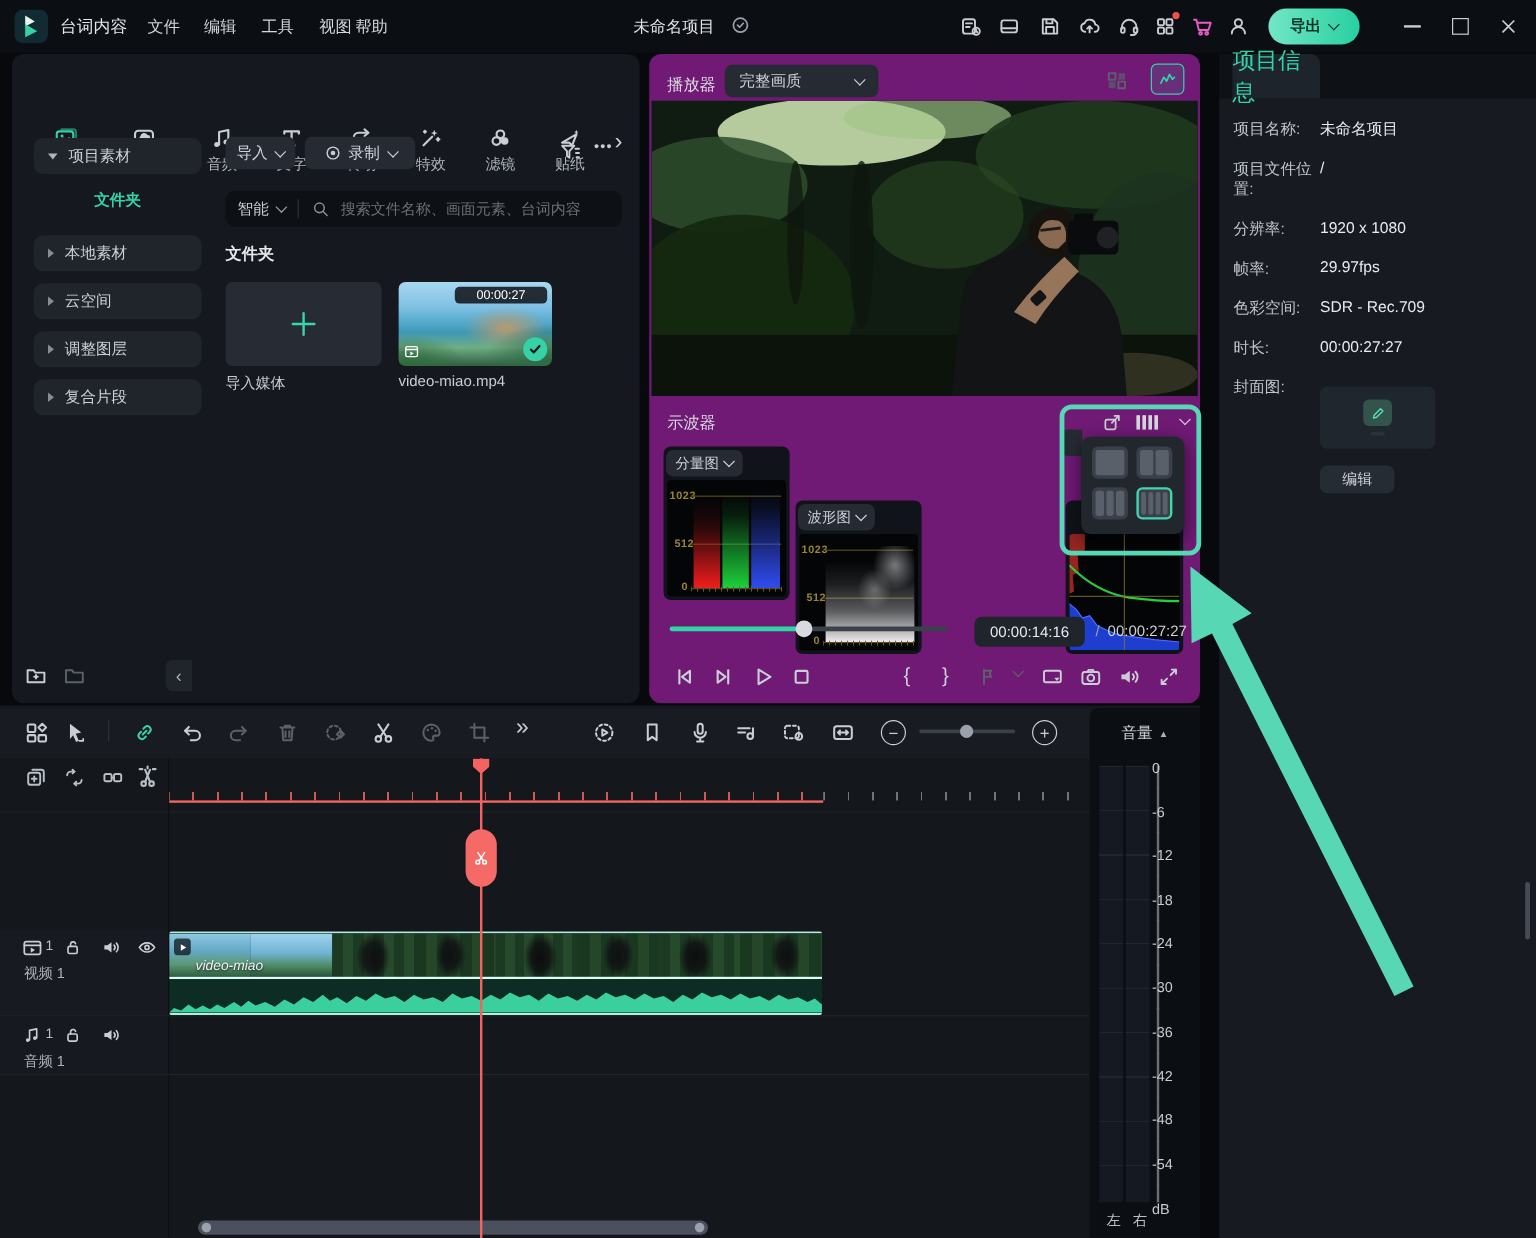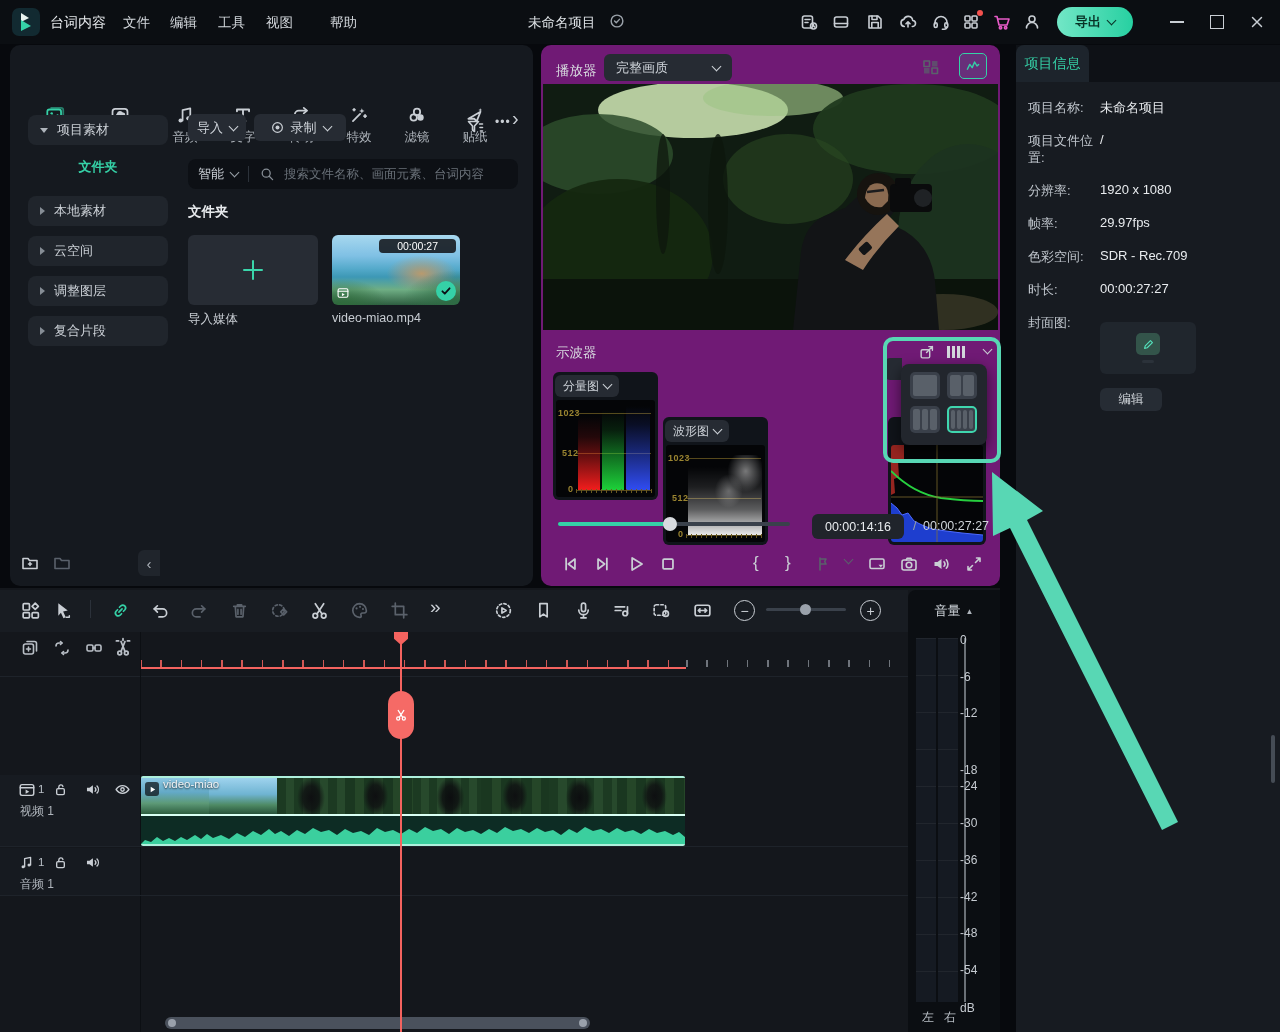--- a/index.html
+++ b/index.html
@@ -44,21 +44,21 @@
           <rect width="28" height="28" rx="7" fill="#122a31" stroke="none"></rect>
           <path d="M9 5l8 5-8 4z" fill="#e8f4f0" stroke="none"></path>
           <path d="M9 12l10 6-10 5z" fill="#35d1a7" stroke="none"></path>
         </svg>
     </span>
     <span class="abs" style="left:50px;top:14px;font-size:14px;color:#e4e7ea;">台词内容</span>
     <span class="abs" style="left:123px;top:14px;font-size:13.5px;">文件</span>
     <span class="abs" style="left:170px;top:14px;font-size:13.5px;">编辑</span>
     <span class="abs" style="left:218px;top:14px;font-size:13.5px;">工具</span>
     <span class="abs" style="left:266px;top:14px;font-size:13.5px;">视图</span>
-    <span class="abs" style="left:330px;top:14px;font-size:13.5px;">帮助</span>
+    <span class="abs" style="left:296px;top:14px;font-size:13.5px;">帮助</span>
     <span class="abs" style="left:528px;top:14px;font-size:13.5px;color:#dfe3e7;">未命名项目</span>
     <span class="ic abs" style="left:608px;top:12px;color:#9aa1a9;">
       <svg width="18" height="18" viewBox="0 0 20 20">
           <circle cx="10" cy="10" r="6.5"></circle>
           <path d="M7.3 10l1.9 1.9 3.5-3.7"></path>
         </svg>
     </span>
     <span class="ic abs" style="left:799px;top:12px;">
       <svg width="20" height="20" viewBox="0 0 20 20">
           <rect x="3.5" y="4" width="10" height="12" rx="2"></rect>
@@ -484,21 +484,21 @@
     </span>
     <span class="ic abs" style="left:423px;top:509px;">
       <svg width="20" height="20" viewBox="0 0 20 20">
           <path d="M4 16l4.5-4.5M4 16v-3.5M4 16h3.5M16 4l-4.5 4.5M16 4v3.5M16 4h-3.5"></path>
         </svg>
     </span>
   </div>
 
   <div class="abs" style="left:1016px;top:45px;width:264px;height:987px;background:#171b21;">
     <div class="abs" style="left:0;top:0;width:264px;height:37px;background:#0e1116;"></div>
-    <div class="abs flex" style="left:0;top:0;width:73px;height:37px;background:#1d242c;border-radius:8px 8px 0 0;justify-content:center;color:#35d1a7;font-size:14px;">项目信息</div>
+    <div class="abs flex" style="left:11px;top:0;width:73px;height:37px;background:#1d242c;border-radius:8px 8px 0 0;justify-content:center;color:#35d1a7;font-size:19px;">项目信息</div>
   </div>
   <span class="lab" style="top:99px;">项目名称:</span>
   <span class="val" style="top:99px;">未命名项目</span>
   <span class="lab" style="top:132px;">项目文件位置:</span>
   <span class="val" style="top:132px;">/</span>
   <span class="lab" style="top:182px;">分辨率:</span>
   <span class="val" style="top:182px;">1920 x 1080</span>
   <span class="lab" style="top:215px;">帧率:</span>
   <span class="val" style="top:215px;">29.97fps</span>
   <span class="lab" style="top:248px;">色彩空间:</span>
@@ -704,21 +704,21 @@
         <div style="width:68px;background:radial-gradient(20px 30px at 55% 55%,#0c0d0f 0%,rgba(12,13,15,.8) 40%,transparent 70%),repeating-linear-gradient(90deg,#1c3a22 0 8px,#27492c 8px 16px),#1f3d24;"></div>
         <div style="width:68px;background:radial-gradient(18px 28px at 50% 50%,#0e0f11 0%,rgba(14,15,17,.8) 40%,transparent 70%),repeating-linear-gradient(90deg,#1a3720 0 11px,#254628 11px 20px),#1d3a22;"></div>
         <div style="width:68px;background:radial-gradient(20px 30px at 45% 55%,#0c0d0f 0%,rgba(12,13,15,.8) 40%,transparent 70%),repeating-linear-gradient(90deg,#1c3a22 0 9px,#27492c 9px 18px),#1f3d24;"></div>
         <div style="width:68px;background:radial-gradient(18px 28px at 55% 50%,#0e0f11 0%,rgba(14,15,17,.8) 40%,transparent 70%),repeating-linear-gradient(90deg,#1a3720 0 10px,#254628 10px 19px),#1d3a22;"></div>
       </div>
       <span class="ic abs" style="left:4px;top:4px;width:14px;height:14px;background:rgba(10,12,14,.7);border-radius:3px;color:#fff;">
         <svg width="9" height="9" viewBox="0 0 20 20">
             <path d="M6 4l10 6-10 6z" fill="currentColor" stroke="none"></path>
           </svg>
       </span>
-      <span class="abs" style="left:22px;top:0;font-size:11.5px;color:#f0f2f4;text-shadow:0 1px 2px rgba(0,0,0,.8);">video-miao</span>
+      <span class="abs" style="left:22px;top:21px;font-size:11.5px;color:#f0f2f4;text-shadow:0 1px 2px rgba(0,0,0,.8);font-style:italic;">video-miao</span>
       <div class="abs" style="left:0;top:36px;width:544px;height:2px;background:#d9fff3;"></div>
       <div class="abs" style="left:0;top:38px;width:544px;height:28px;background:#0d2c24;">
         <svg width="544" height="22" viewBox="0 0 544 22" preserveAspectRatio="none" style="position:absolute;bottom:0;">
           <path d="M0 22 L4 18 10 20 16 15 22 19 28 16 34 19 40 15 46 18 54 13 60 17 66 12 72 16 80 13 88 17 96 11 104 15 112 9 120 13 128 7 134 12 140 9 148 14 156 8 164 12 172 6 180 10 188 8 196 13 204 7 212 11 220 9 228 13 236 6 244 10 252 8 260 12 268 7 276 11 284 5 292 9 300 7 308 12 316 6 324 10 332 8 340 12 348 7 356 11 364 5 372 9 380 7 388 11 396 6 404 10 412 8 420 13 428 7 436 11 444 5 452 9 460 7 468 11 476 6 484 10 492 8 500 12 508 7 516 11 524 9 532 13 538 10 544 15 L544 22 Z" fill="#3bcf9e"></path>
         </svg>
       </div>
     </div>
 
     <div class="abs" style="left:0;top:260px;width:140px;height:47px;background:#161a20;">
       <span class="ic abs" style="left:18px;top:6px;">
@@ -769,21 +769,21 @@
     </div>
     <div class="abs" style="left:8px;top:48px;width:20px;height:364px;background:#151a22;background-image:repeating-linear-gradient(to bottom,rgba(255,255,255,.05) 0 1px,transparent 1px 37px);"></div>
     <div class="abs" style="left:30px;top:48px;width:20px;height:364px;background:#151a22;background-image:repeating-linear-gradient(to bottom,rgba(255,255,255,.05) 0 1px,transparent 1px 37px);"></div>
     <div class="abs" style="left:56px;top:48px;width:1.5px;height:364px;background:#6a7076;background-image:repeating-linear-gradient(to bottom,#6a7076 0 1px,transparent 1px 18.4px);"></div>
     <span class="abs" style="left:30px;bottom:6px;color:#b9bfc6;font-size:12px;left:14px;">左</span>
     <span class="abs" style="left:36px;bottom:6px;color:#b9bfc6;font-size:12px;">右</span>
   </div>
   <span class="dbl" style="top:633px;">0</span>
   <span class="dbl" style="top:670px;">-6</span>
   <span class="dbl" style="top:706px;">-12</span>
-  <span class="dbl" style="top:743px;margin-top:20px;">-18</span>
+  <span class="dbl" style="top:743px;">-18</span>
   <span class="dbl" style="top:779px;">-24</span>
   <span class="dbl" style="top:816px;">-30</span>
   <span class="dbl" style="top:853px;">-36</span>
   <span class="dbl" style="top:890px;">-42</span>
   <span class="dbl" style="top:926px;">-48</span>
   <span class="dbl" style="top:963px;">-54</span>
   <span class="dbl" style="top:1001px;">dB</span>
 
   <div class="abs" style="left:884px;top:358px;width:18px;height:22px;background:#262b33;border-radius:6px 0 0 6px;z-index:39;"></div>
   <div class="abs" style="left:901px;top:364px;width:86px;height:81px;background:#22262d;border-radius:8px;box-shadow:0 5px 14px rgba(0,0,0,.55);z-index:40;display:grid;grid-template-columns:30px 30px;grid-template-rows:27px 27px;gap:7px;padding:8px 9px;box-sizing:border-box;">

